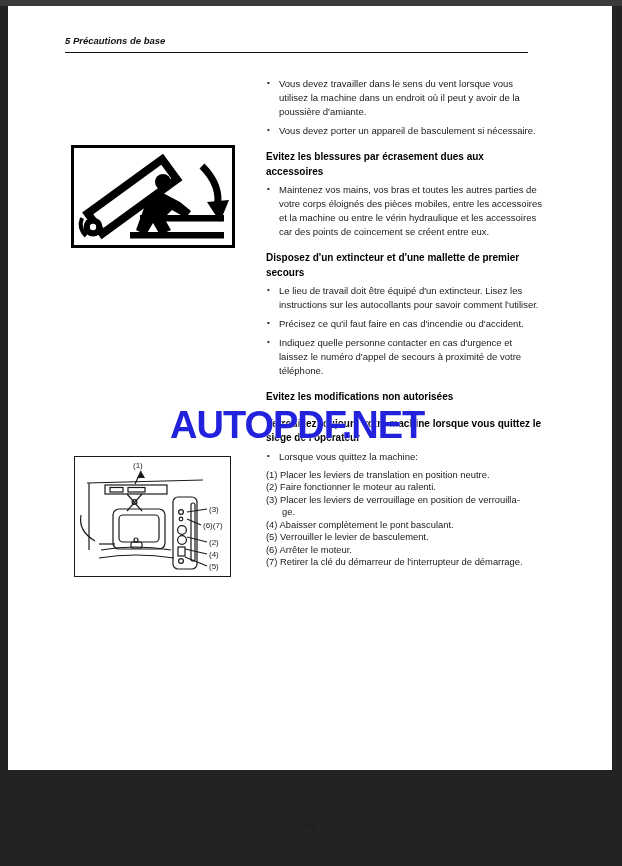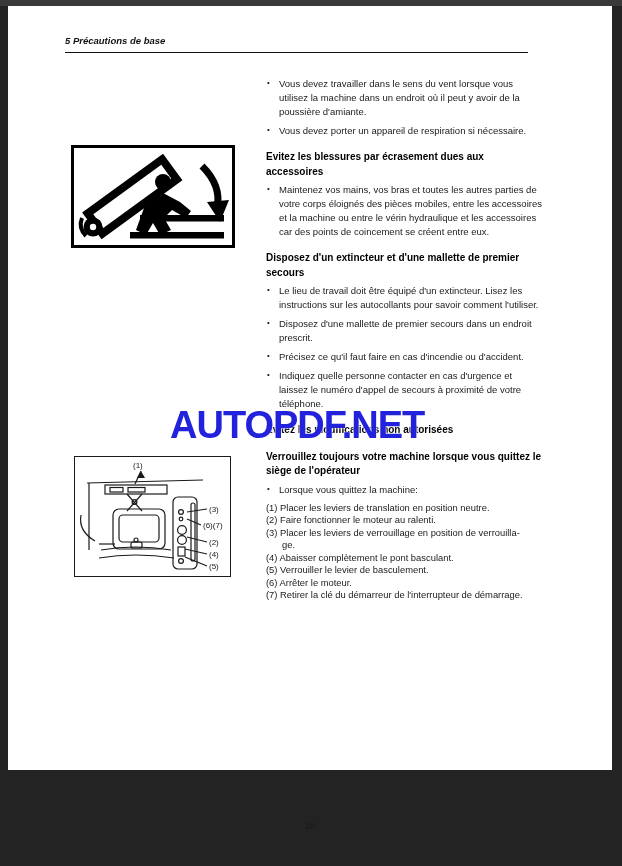--- a/index.html
+++ b/index.html
@@ -88,32 +88,31 @@
       <circle cx="89" cy="34" r="8" fill="#000"></circle>
       <path d="M62,82 L70,60 Q76,46 89,45 L106,54 L117,63 L112,70 L98,62 L90,70 L97,82 L86,87 L79,75 L72,87 Z" fill="#000"></path>
       <path d="M128,18 Q148,38 143,60" fill="none" stroke="#000" stroke-width="7"></path>
       <polygon points="133,54 155,52 146,74" fill="#000"></polygon>
     </svg>
   </div>
 
   <div class="column">
     <ul class="blist">
       <li>Vous devez travailler dans le sens du vent lorsque vous utilisez la machine dans un endroit où il peut y avoir de la poussière d'amiante.</li>
-      <li>Vous devez porter un appareil de respiration si nécessaire.</li>
+      <li>Vous devez porter un appareil de basculement si nécessaire.</li>
     </ul>
 
     <h2 class="sec">Evitez les blessures par écrasement dues aux accessoires</h2>
     <ul class="blist">
       <li>Maintenez vos mains, vos bras et toutes les autres parties de votre corps éloignés des pièces mobiles, entre les accessoires et la machine ou entre le vérin hydraulique et les accessoires  car des points de coincement se créent entre eux.</li>
     </ul>
 
     <h2 class="sec">Disposez d'un extincteur et d'une mallette de premier secours</h2>
     <ul class="blist">
       <li>Le lieu de travail doit être équipé d'un extincteur. Lisez les instructions sur les autocollants pour savoir comment l'utiliser.</li>
-      <li>Disposez d'une mallette de premier secours dans un endroit prescrit.</li>
       <li>Précisez ce qu'il faut faire en cas d'incendie ou d'accident.</li>
       <li>Indiquez quelle personne contacter en cas d'urgence et laissez le numéro d'appel de secours à proximité de votre téléphone.</li>
     </ul>
 
     <h2 class="sec">Evitez les modifications non autorisées</h2>
 
     <h2 class="sec">Verrouillez toujours votre machine lorsque vous quittez le siège de l'opérateur</h2>
     <ul class="blist">
       <li>Lorsque vous quittez la machine:</li>
     </ul>

